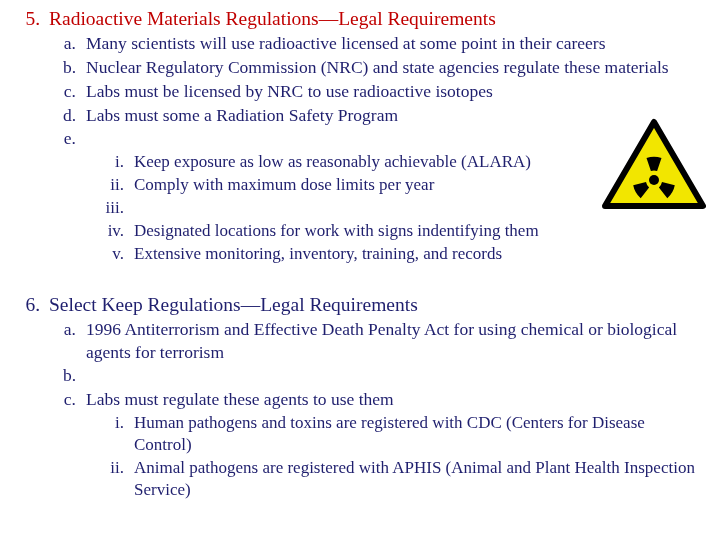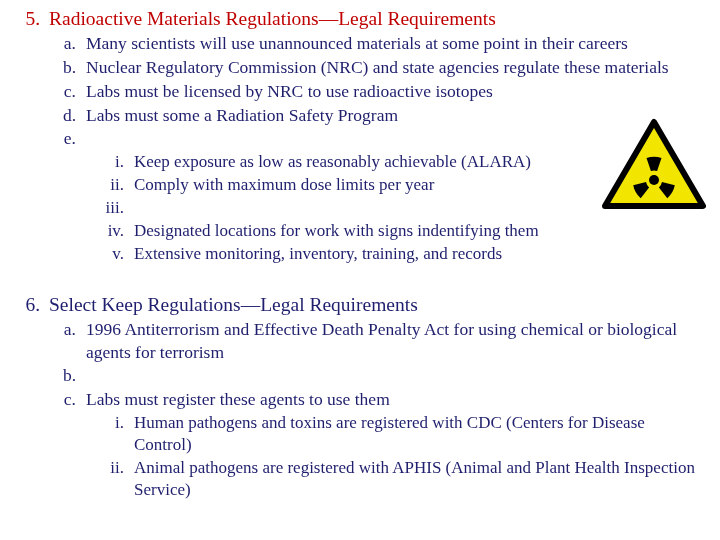--- a/index.html
+++ b/index.html
@@ -90,21 +90,21 @@
 
 <div class="slide">
 
   <div class="row lvl1 sec-red">
     <span class="marker">5.</span>
     <span class="text">Radioactive Materials Regulations—Legal Requirements</span>
   </div>
 
   <div class="row lvl2">
     <span class="marker">a.</span>
-    <span class="text">Many scientists will use unannounced materials at some point in their careers</span>
+    <span class="text">Many scientists will use radioactive licensed at some point in their careers</span>
   </div>
   <div class="row lvl2">
     <span class="marker">b.</span>
     <span class="text">Nuclear Regulatory Commission (NRC) and state agencies regulate these materials</span>
   </div>
   <div class="row lvl2">
     <span class="marker">c.</span>
     <span class="text">Labs must be licensed by NRC to use radioactive isotopes</span>
   </div>
   <div class="row lvl2">
@@ -144,21 +144,21 @@
 
   <div class="row lvl2">
     <span class="marker">a.</span>
     <span class="text">1996 Antiterrorism and Effective Death Penalty Act for using chemical or biological agents for terrorism</span>
   </div>
   <div class="row lvl2">
     <span class="marker">b.</span>
   </div>
   <div class="row lvl2">
     <span class="marker">c.</span>
-    <span class="text">Labs must register these agents to use them</span>
+    <span class="text">Labs must regulate these agents to use them</span>
   </div>
 
   <div class="row lvl3">
     <span class="marker">i.</span>
     <span class="text">Human pathogens and toxins are registered with CDC (Centers for Disease Control)</span>
   </div>
   <div class="row lvl3">
     <span class="marker">ii.</span>
     <span class="text">Animal pathogens are registered with APHIS (Animal and Plant Health Inspection Service)</span>
   </div>

